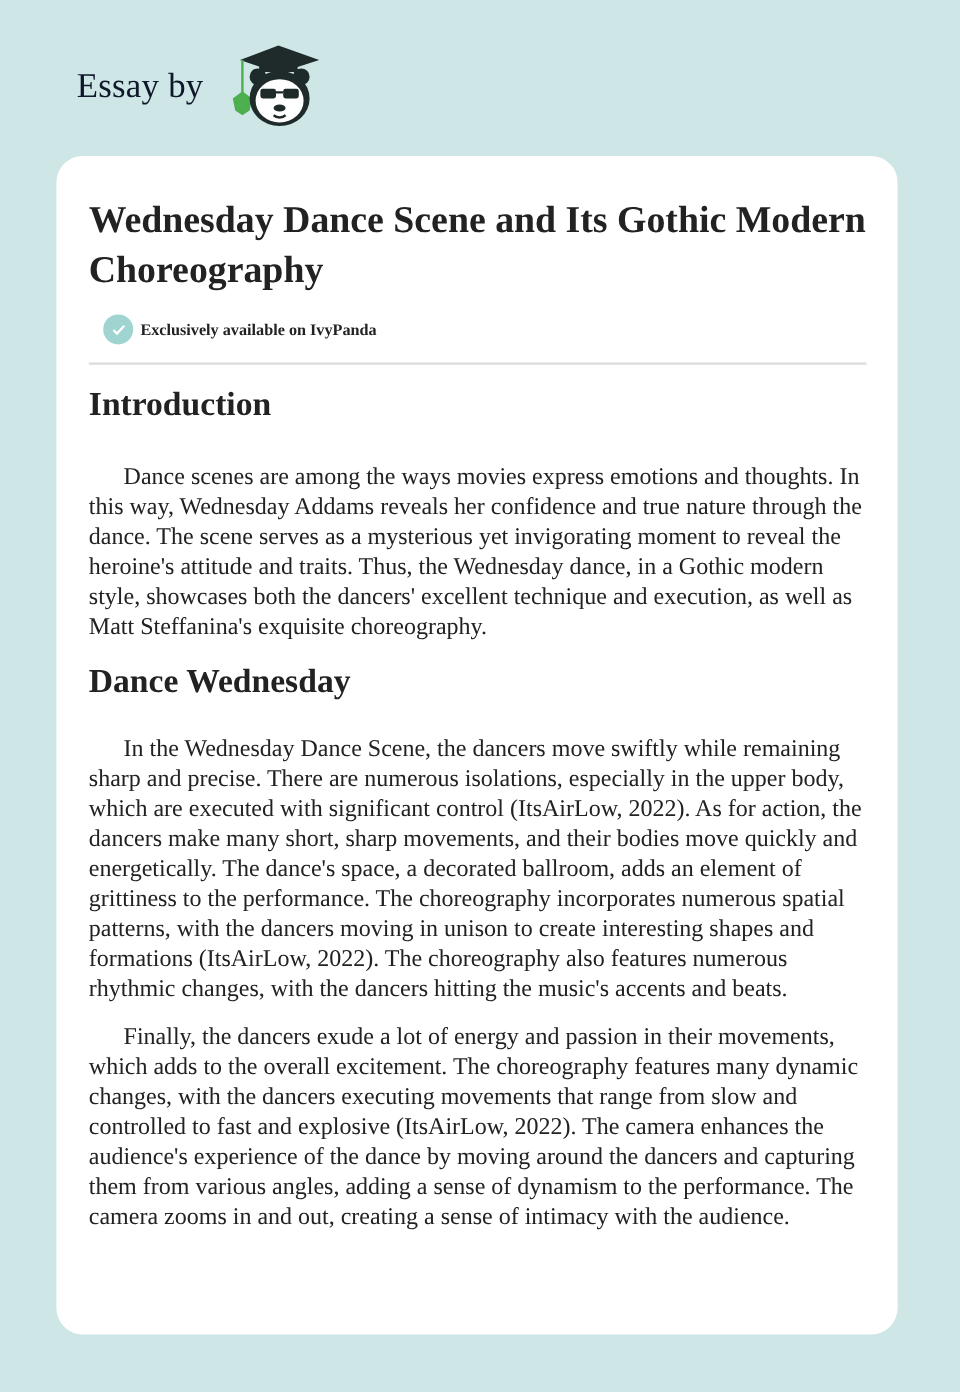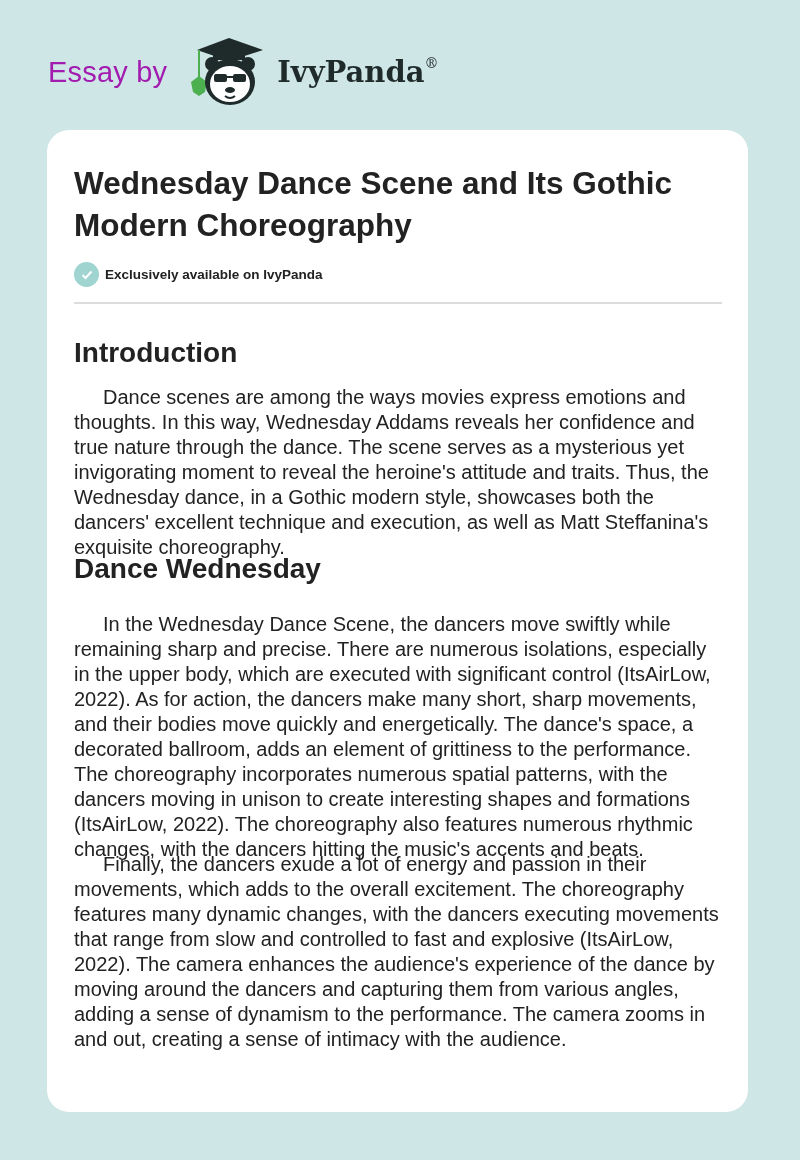--- a/index.html
+++ b/index.html
@@ -9,42 +9,43 @@
       font-family: "Liberation Sans", sans-serif;
       color: #222;
       position: relative;
       overflow: hidden;
     }
     .header {
       position: absolute; left: 48px; top: 34px;
       height: 76px; display: flex; align-items: center;
     }
     .essay-by {
-      font-family: Liberation Sans, sans-serif;
-      font-size: 29px; color: #a21caf; letter-spacing: 0.2px;
+      font-family: Liberation Serif, serif;
+      font-size: 29px; color: #0f172a; letter-spacing: 0.2px;
       margin-right: 18px;
+      margin-left: 16px;
     }
     .logo-mark { width: 86px; height: 76px; margin-right: 6px; }
     .brand {
       font-family: "DejaVu Serif", serif; font-weight: bold;
       font-size: 29px; color: #1f2a2a;
     }
     .brand sup { font-size: 14px; font-weight: normal; vertical-align: 14px; }
     .card {
       position: absolute; left: 47px; top: 130px;
       width: 701px; height: 982px;
-      background: #ffffff; border-radius: 22px;
+      background: #ffffff; border-radius: 22px; font-family: Liberation Serif, serif;
     }
     .title {
       position: absolute; left: 27px; top: 32px; width: 660px;
       font-size: 31.5px; font-weight: bold; line-height: 42px;
       color: #222; margin: 0;
     }
     .badge {
-      position: absolute; left: 27px; top: 132px;
+      position: absolute; left: 39px; top: 132px;
       display: flex; align-items: center;
     }
     .check {
       width: 25px; height: 25px; border-radius: 50%;
       background: #9fd4d0; display: flex; align-items: center; justify-content: center;
       margin-right: 6px;
     }
     .badge-text { font-size: 13.5px; font-weight: bold; color: #222; }
     .divider {
       position: absolute; left: 27px; top: 172px;
@@ -73,36 +74,35 @@
     <circle cx="27" cy="30" r="7" fill="#1f2a2a"></circle>
     <circle cx="63" cy="30" r="7" fill="#1f2a2a"></circle>
     <ellipse cx="45" cy="48" rx="25" ry="23" fill="#1f2a2a"></ellipse>
     <ellipse cx="45" cy="50" rx="20" ry="18" fill="#ffffff"></ellipse>
     <rect x="29" y="40" width="13" height="8" rx="2" fill="#1f2a2a"></rect>
     <rect x="48" y="40" width="13" height="8" rx="2" fill="#1f2a2a"></rect>
     <line x1="42" y1="43" x2="48" y2="43" stroke="#1f2a2a" stroke-width="2"></line>
     <ellipse cx="45" cy="56" rx="5" ry="3" fill="#1f2a2a"></ellipse>
     <path d="M40,62 Q45,66 50,62" stroke="#1f2a2a" stroke-width="2" fill="none"></path>
   </svg>
-  <span class="brand"><span>IvyPanda</span><sup>®</sup></span>
 </div>
 
 <main class="card">
   <h1 class="title">Wednesday Dance Scene and Its Gothic Modern Choreography</h1>
 
   <div class="badge">
     <span class="check">
       <svg width="12" height="10" viewBox="0 0 12 10">
           <path d="M1.5,5 L4.5,8 L10.5,1.5" stroke="#ffffff" stroke-width="2" fill="none"></path>
         </svg>
     </span>
     <span class="badge-text">Exclusively available on IvyPanda</span>
   </div>
 
   <div class="divider"></div>
 
-  <h2 class="h2" style="top:207px">Introduction</h2>
+  <h2 class="h2" style="top:192px">Introduction</h2>
   <p class="para" style="top:255px">Dance scenes are among the ways movies express emotions and thoughts. In this way, Wednesday Addams reveals her confidence and true nature through the dance. The scene serves as a mysterious yet invigorating moment to reveal the heroine's attitude and traits. Thus, the Wednesday dance, in a Gothic modern style, showcases both the dancers' excellent technique and execution, as well as Matt Steffanina's exquisite choreography.</p>
 
   <h2 class="h2" style="top:423px">Dance Wednesday</h2>
   <p class="para" style="top:482px">In the Wednesday Dance Scene, the dancers move swiftly while remaining sharp and precise. There are numerous isolations, especially in the upper body, which are executed with significant control (ItsAirLow, 2022). As for action, the dancers make many short, sharp movements, and their bodies move quickly and energetically. The dance's space, a decorated ballroom, adds an element of grittiness to the performance. The choreography incorporates numerous spatial patterns, with the dancers moving in unison to create interesting shapes and formations (ItsAirLow, 2022). The choreography also features numerous rhythmic changes, with the dancers hitting the music's accents and beats.</p>
   <p class="para" style="top:722px">Finally, the dancers exude a lot of energy and passion in their movements, which adds to the overall excitement. The choreography features many dynamic changes, with the dancers executing movements that range from slow and controlled to fast and explosive (ItsAirLow, 2022). The camera enhances the audience's experience of the dance by moving around the dancers and capturing them from various angles, adding a sense of dynamism to the performance. The camera zooms in and out, creating a sense of intimacy with the audience.</p>
 </main>
 
 </body></html>

